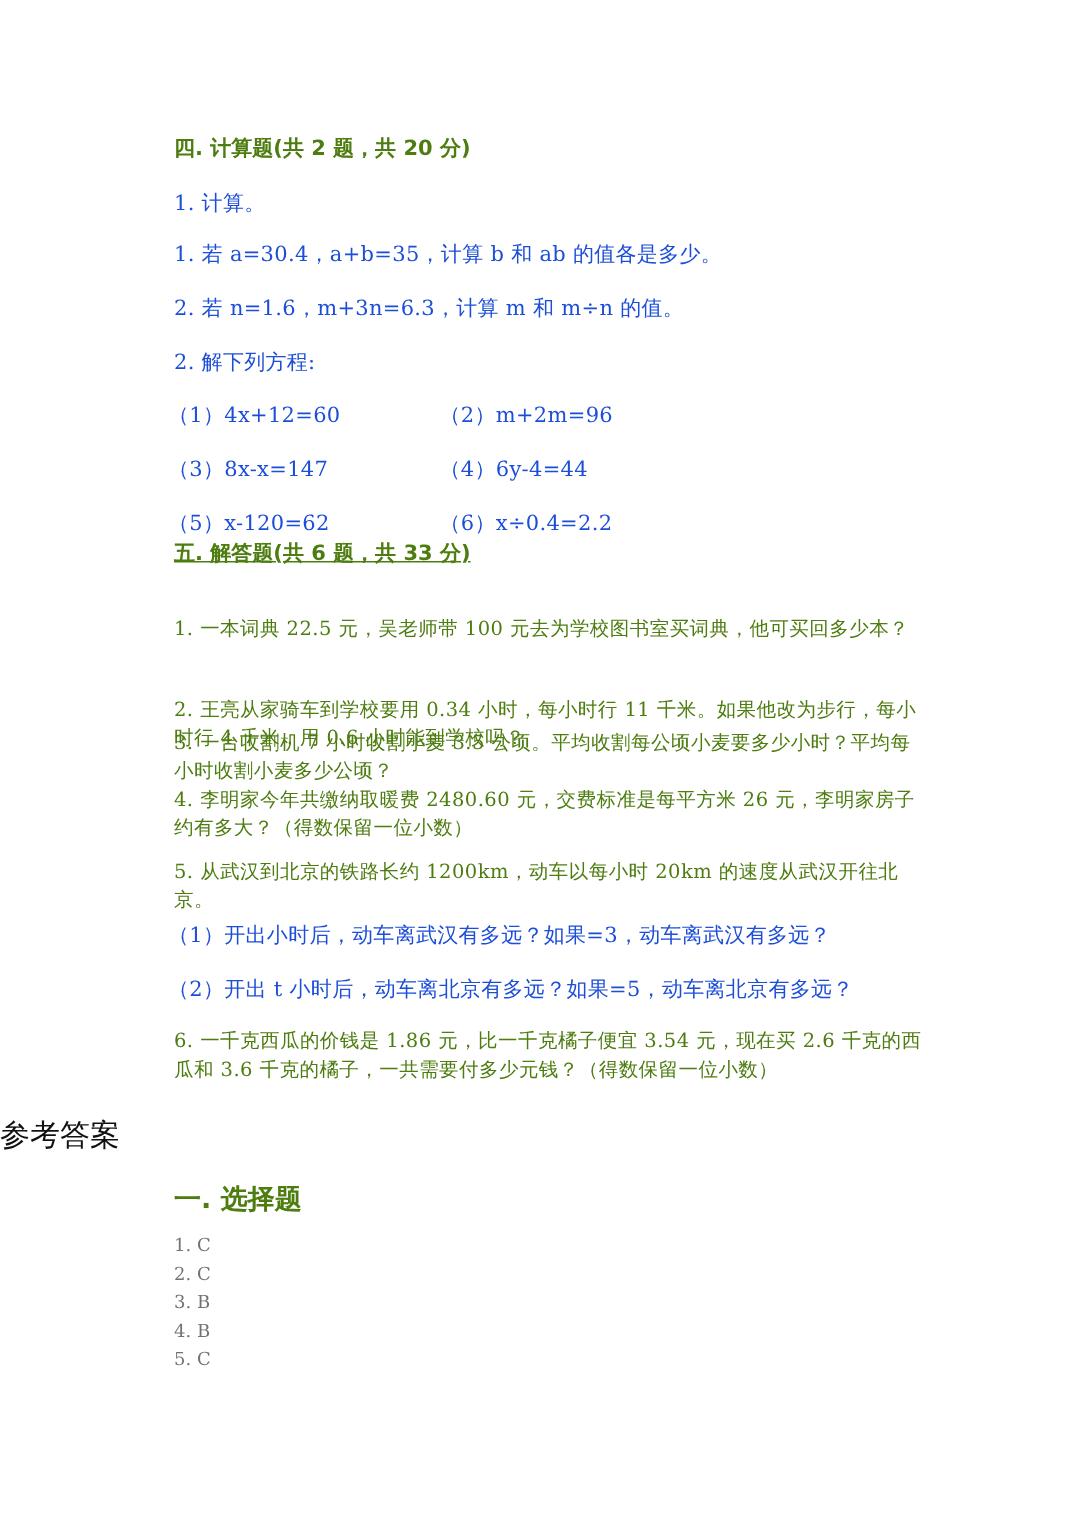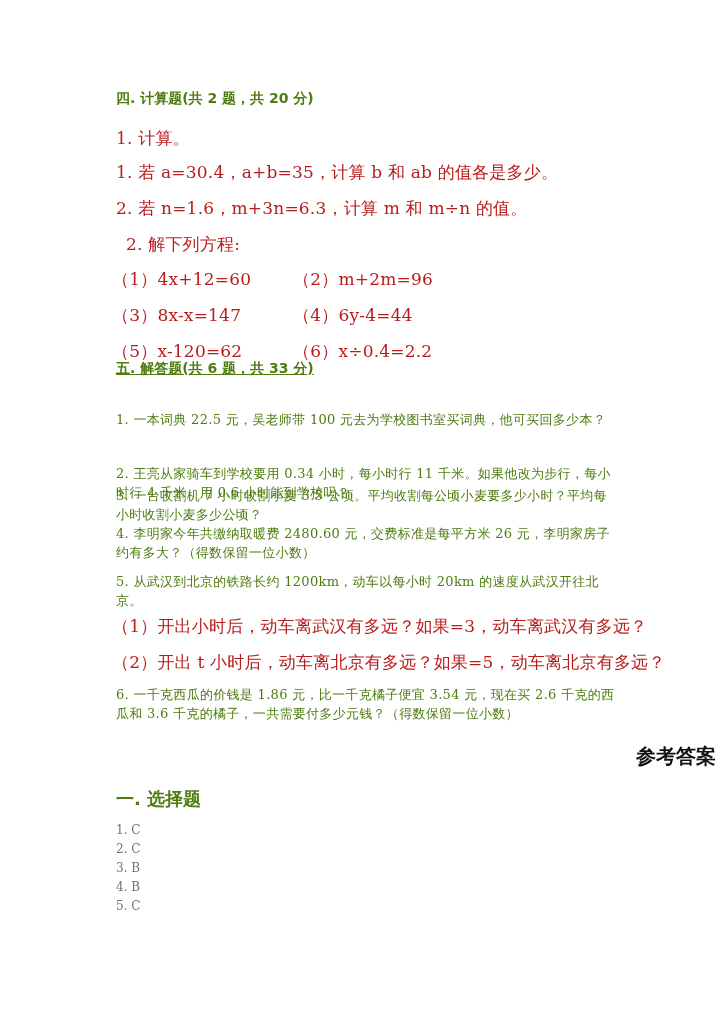--- a/index.html
+++ b/index.html
@@ -1,33 +1,33 @@
 <!DOCTYPE html>
 <html><head>
 <meta charset="utf-8">
 <style>
   html, body { margin: 0; padding: 0; background: #ffffff; }
   body { width: 720px; height: 1018px; position: relative; overflow: hidden;
          font-family: "DejaVu Serif", "Liberation Serif", serif; color: #333; }
   .abs { position: absolute; white-space: nowrap; }
   .h { font-family: "DejaVu Sans", "Liberation Sans", sans-serif; font-weight: bold; font-size: 14px; color: #4d7c0f; }
-  .t { font-size: 17px; color: #b91c1c; letter-spacing: 0.2px; }
+  .t { font-size: 14px; color: #1d4ed8; letter-spacing: 0.2px; }
   .para { position: absolute; left: 116px; width: 500px; font-size: 13px; color: #4d7c0f; line-height: 19px; letter-spacing: 0.3px; }
-  .title { font-family: "DejaVu Sans", "Liberation Sans", sans-serif; font-weight: bold; font-size: 20px; color: #111; left: 0; width: 716px; text-align: right; }
+  .title { font-family: "DejaVu Sans", "Liberation Sans", sans-serif; font-weight: normal; font-size: 20px; color: #111; left: 0; width: 716px; text-align: left; }
   .ans { font-size: 12px; color: #737373; line-height: 19px; }
 </style>
 </head>
 <body>
 
 <div class="abs h" style="left:116px; top:90px;">四. 计算题(共 2 题，共 20 分)</div>
 <div class="abs t" style="left:116px; top:127px;">1. 计算。</div>
 <div class="abs t" style="left:116px; top:161px;">1. 若 a=30.4，a+b=35，计算 b 和 ab 的值各是多少。</div>
 <div class="abs t" style="left:116px; top:197px;">2. 若 n=1.6，m+3n=6.3，计算 m 和 m÷n 的值。</div>
 
-<div class="abs t" style="left:126px; top:233px;">2. 解下列方程:</div>
+<div class="abs t" style="left:116px; top:233px;">2. 解下列方程:</div>
 <div class="abs t" style="left:112px; top:268px;">（1）4x+12=60</div>
 <div class="abs t" style="left:293px; top:268px;">（2）m+2m=96</div>
 <div class="abs t" style="left:112px; top:304px;">（3）8x-x=147</div>
 <div class="abs t" style="left:293px; top:304px;">（4）6y-4=44</div>
 <div class="abs t" style="left:112px; top:340px;">（5）x-120=62</div>
 <div class="abs t" style="left:293px; top:340px;">（6）x÷0.4=2.2</div>
 
 <div class="abs h" style="left:116px; top:360px;text-decoration:underline;">五. 解答题(共 6 题，共 33 分)</div>
 
 <div class="para" style="top:410px;">1. 一本词典 22.5 元，吴老师带 100 元去为学校图书室买词典，他可买回多少本？</div>

